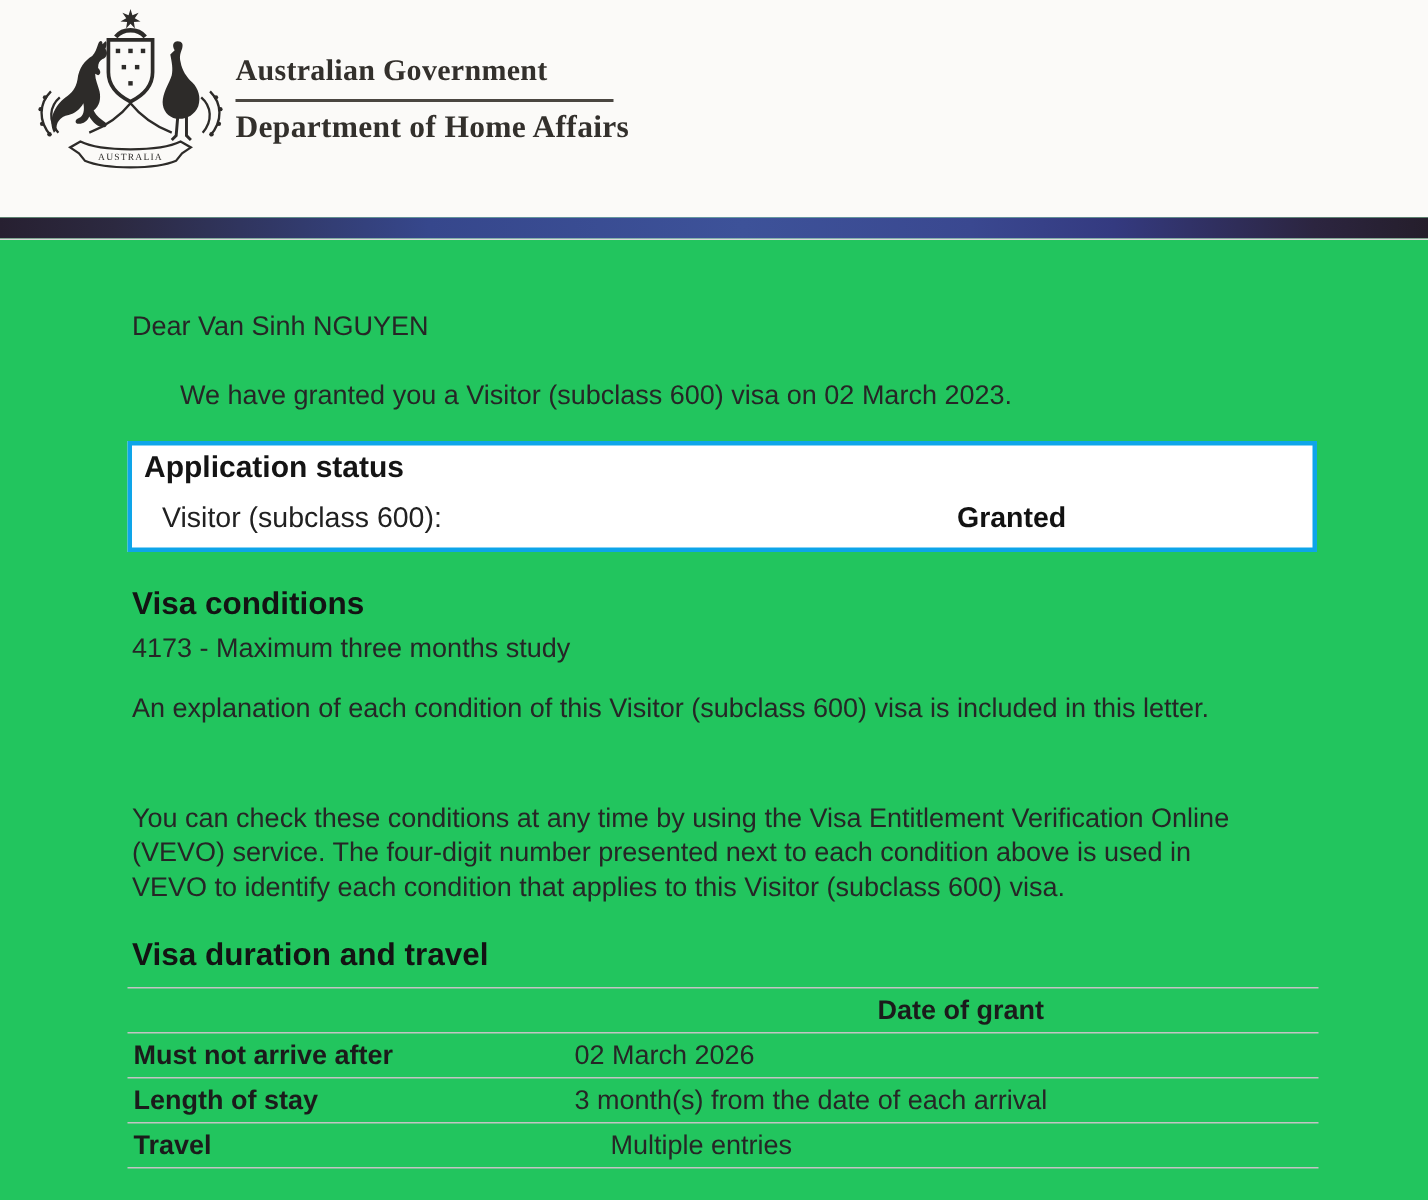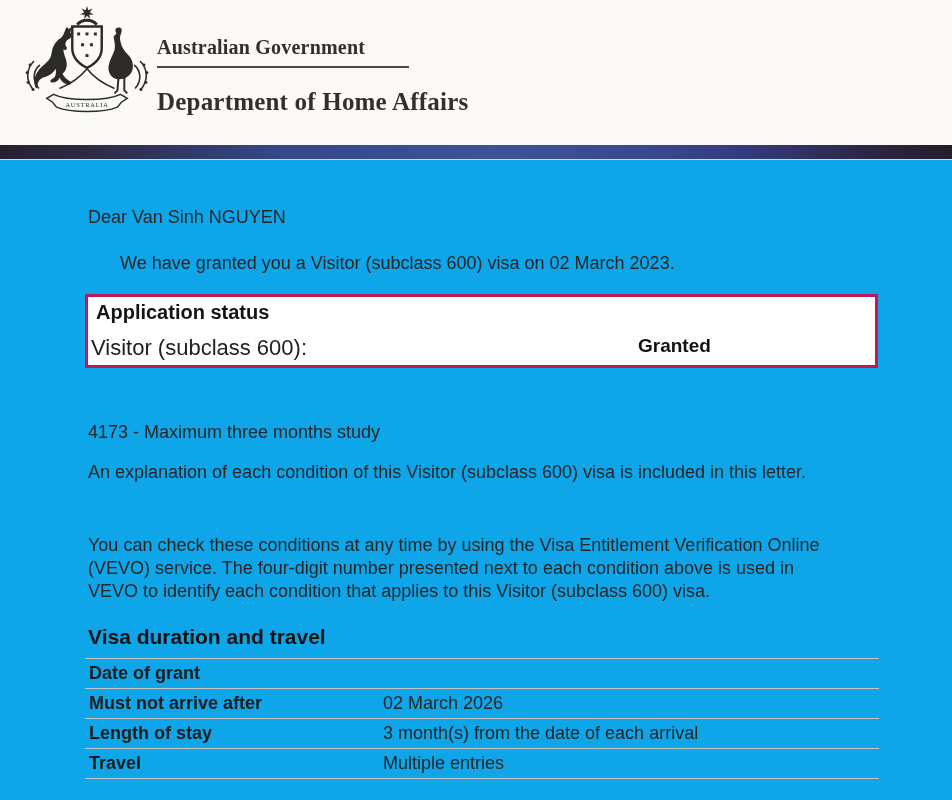--- a/index.html
+++ b/index.html
@@ -1,49 +1,49 @@
 <!DOCTYPE html>
 <html><head>
 <meta charset="utf-8">
 <style>
   html,body{margin:0;padding:0;background:#ffffff;}
   .page{
     position:relative;width:952px;height:800px;overflow:hidden;
-    background:#0ea5e9;font-family:"Liberation Sans",sans-serif;color:#222222;
+    background:#22c55e;font-family:"Liberation Sans",sans-serif;color:#222222;
   }
   
   .header-band{position:absolute;left:0;top:0;width:952px;height:145px;background:#fbfaf8;}
   .crest{position:absolute;left:22px;top:4px;width:130px;height:110px;}
   .agency{position:absolute;left:157px;top:36px;font-family:"Liberation Serif",serif;color:#33302c;}
   .agency-line1{font-size:20px;font-weight:bold;letter-spacing:.2px;}
   .agency-rule{width:252px;height:2px;background:#4a4641;margin-top:7px;}
-  .agency-line2{font-size:25px;font-weight:bold;margin-top:20px;letter-spacing:.2px;}
+  .agency-line2{font-size:21px;font-weight:bold;margin-top:4px;letter-spacing:.2px;}
   .grad-bar{
     position:absolute;left:0;top:145px;width:952px;height:14px;
     background:linear-gradient(90deg,#272031 0%,#2c2940 8%,#36478c 30%,#3d5299 52%,#3a4890 68%,#343a80 78%,#2c2540 92%,#251e2b 100%);
     border-bottom:1px solid #d9d9d9;
   }
   
   .txt{position:absolute;font-size:18px;line-height:22px;color:#262626;}
   .greeting{left:88px;top:206px;}
   .grant-line{left:88px;top:252px;margin-left:32px;}
-  .status-box{position:absolute;left:85px;top:294px;width:787px;height:68px;border:3px solid #be185d;background:#ffffff;}
+  .status-box{position:absolute;left:85px;top:294px;width:787px;height:68px;border:3px solid #0ea5e9;background:#ffffff;}
   .status-heading{position:absolute;left:8px;top:4px;font-size:20px;font-weight:bold;color:#141414;}
-  .status-visa{position:absolute;left:3px;top:38px;font-size:22px;color:#212121;}
+  .status-visa{position:absolute;left:20px;top:38px;font-size:19px;color:#212121;}
   .status-value{position:absolute;left:550px;top:38px;font-size:19px;font-weight:bold;color:#121212;}
   .section-heading{position:absolute;left:88px;font-size:21px;font-weight:bold;color:#131313;}
   .h-conditions{top:391px;}
   .h-duration{top:625px;}
   .conditions{position:absolute;left:88px;top:419px;font-size:18px;line-height:27px;color:#262626;}
   .para{position:absolute;left:88px;font-size:18px;color:#262626;}
   .para-explain{top:460px;width:840px;line-height:24px;}
   .para-vevo{top:534px;line-height:23px;white-space:nowrap;}
   .dur-table{position:absolute;left:85px;top:658px;width:794px;}
-  .dur-row{display:flex;align-items:center;height:29px;border-top:1.5px solid #c4c4c4;font-size:18px;}
-  .dur-row:last-child{border-bottom:1.5px solid #c4c4c4;}
+  .dur-row{display:flex;align-items:center;height:29px;border-top:1.5px solid #c4c4c4;font-size:18px;justify-content:flex-end;}
+  .dur-row:last-child{border-bottom:1.5px solid #c4c4c4;gap:24px;}
   .dur-label{width:294px;padding-left:4px;font-weight:bold;color:#1b1b1b;}
   .dur-value{flex:1;color:#262626;}
 </style>
 </head>
 <body>
 
 <div class="page">
 
   <div class="header-band">
     <svg class="crest" viewBox="0 0 132 112">
@@ -93,20 +93,21 @@
 
   <div class="txt greeting">Dear Van Sinh NGUYEN</div>
   <div class="txt grant-line">We have granted you a Visitor (subclass 600) visa on 02 March 2023.</div>
 
   <div class="status-box">
     <div class="status-heading">Application status</div>
     <div class="status-visa">Visitor (subclass 600):</div>
     <div class="status-value">Granted</div>
   </div>
 
+  <div class="section-heading h-conditions">Visa conditions</div>
   <div class="conditions">
     <div>4173 - Maximum three months study</div>
   </div>
 
   <div class="para para-explain">An explanation of each condition of this Visitor (subclass 600) visa is included in this letter.</div>
   <div class="para para-vevo">
     <div>You can check these conditions at any time by using the Visa Entitlement Verification Online</div>
     <div>(VEVO) service. The four-digit number presented next to each condition above is used in</div>
     <div>VEVO to identify each condition that applies to this Visitor (subclass 600) visa.</div>
   </div>

